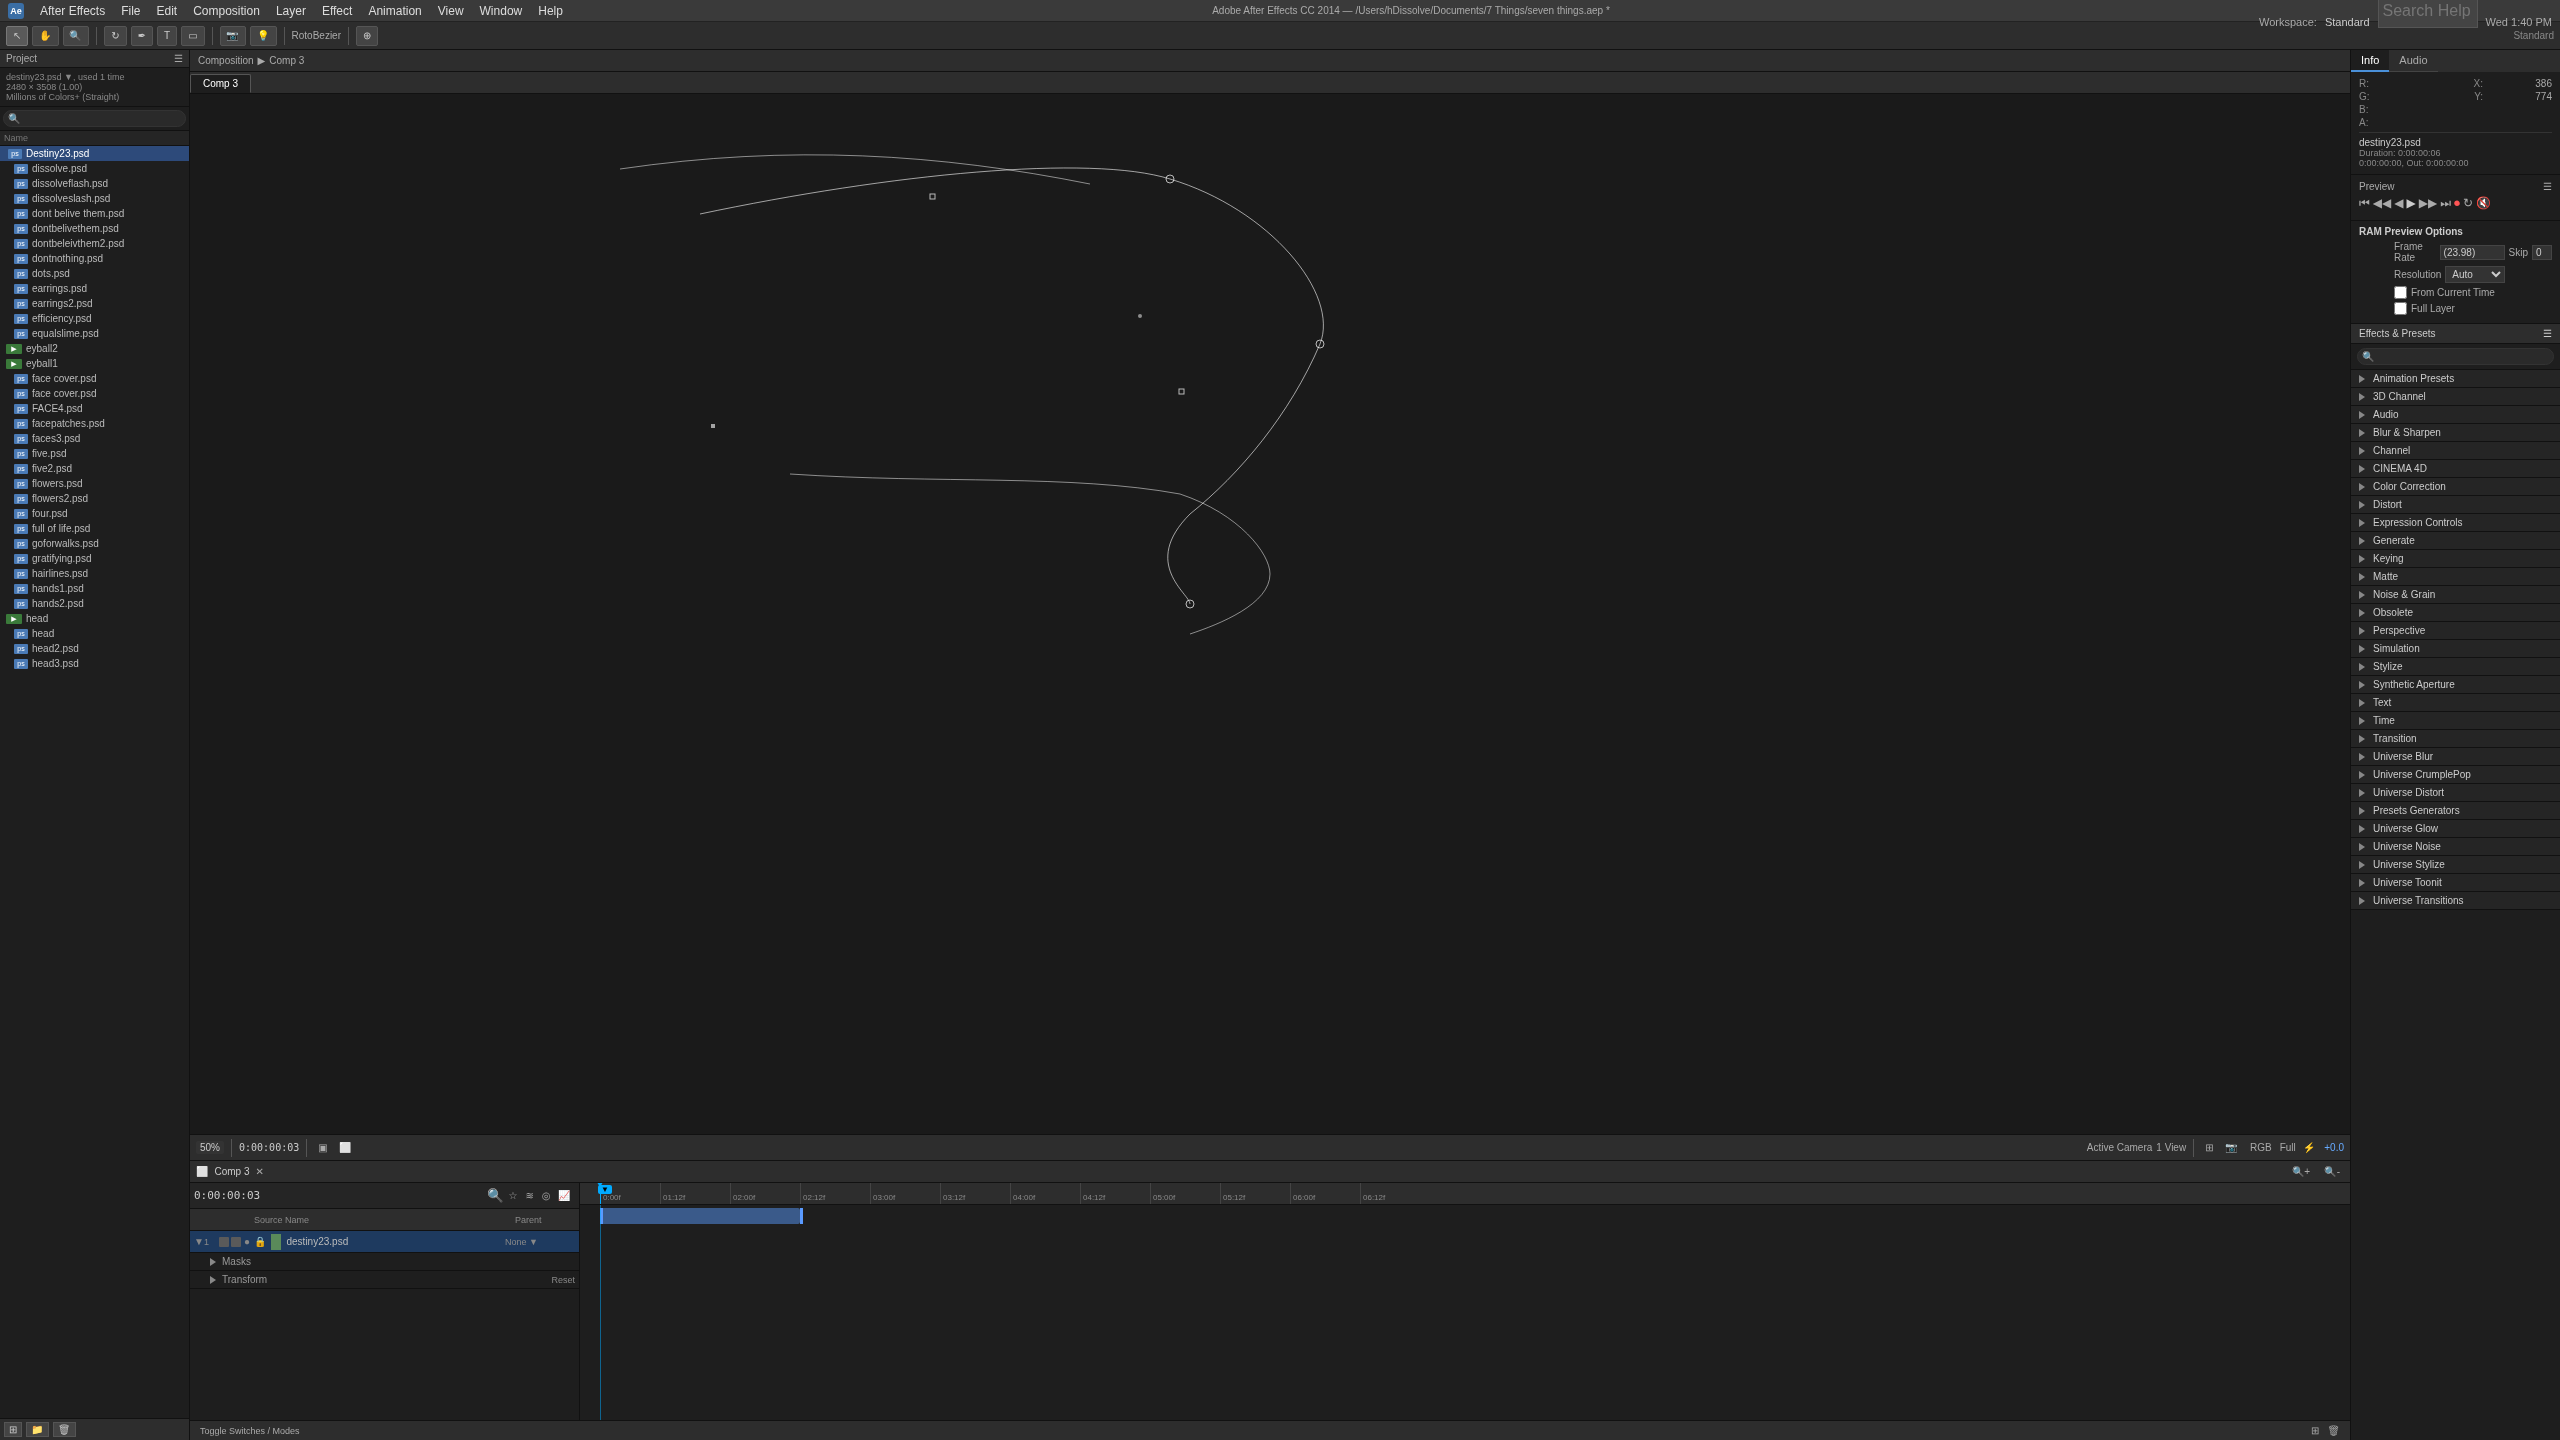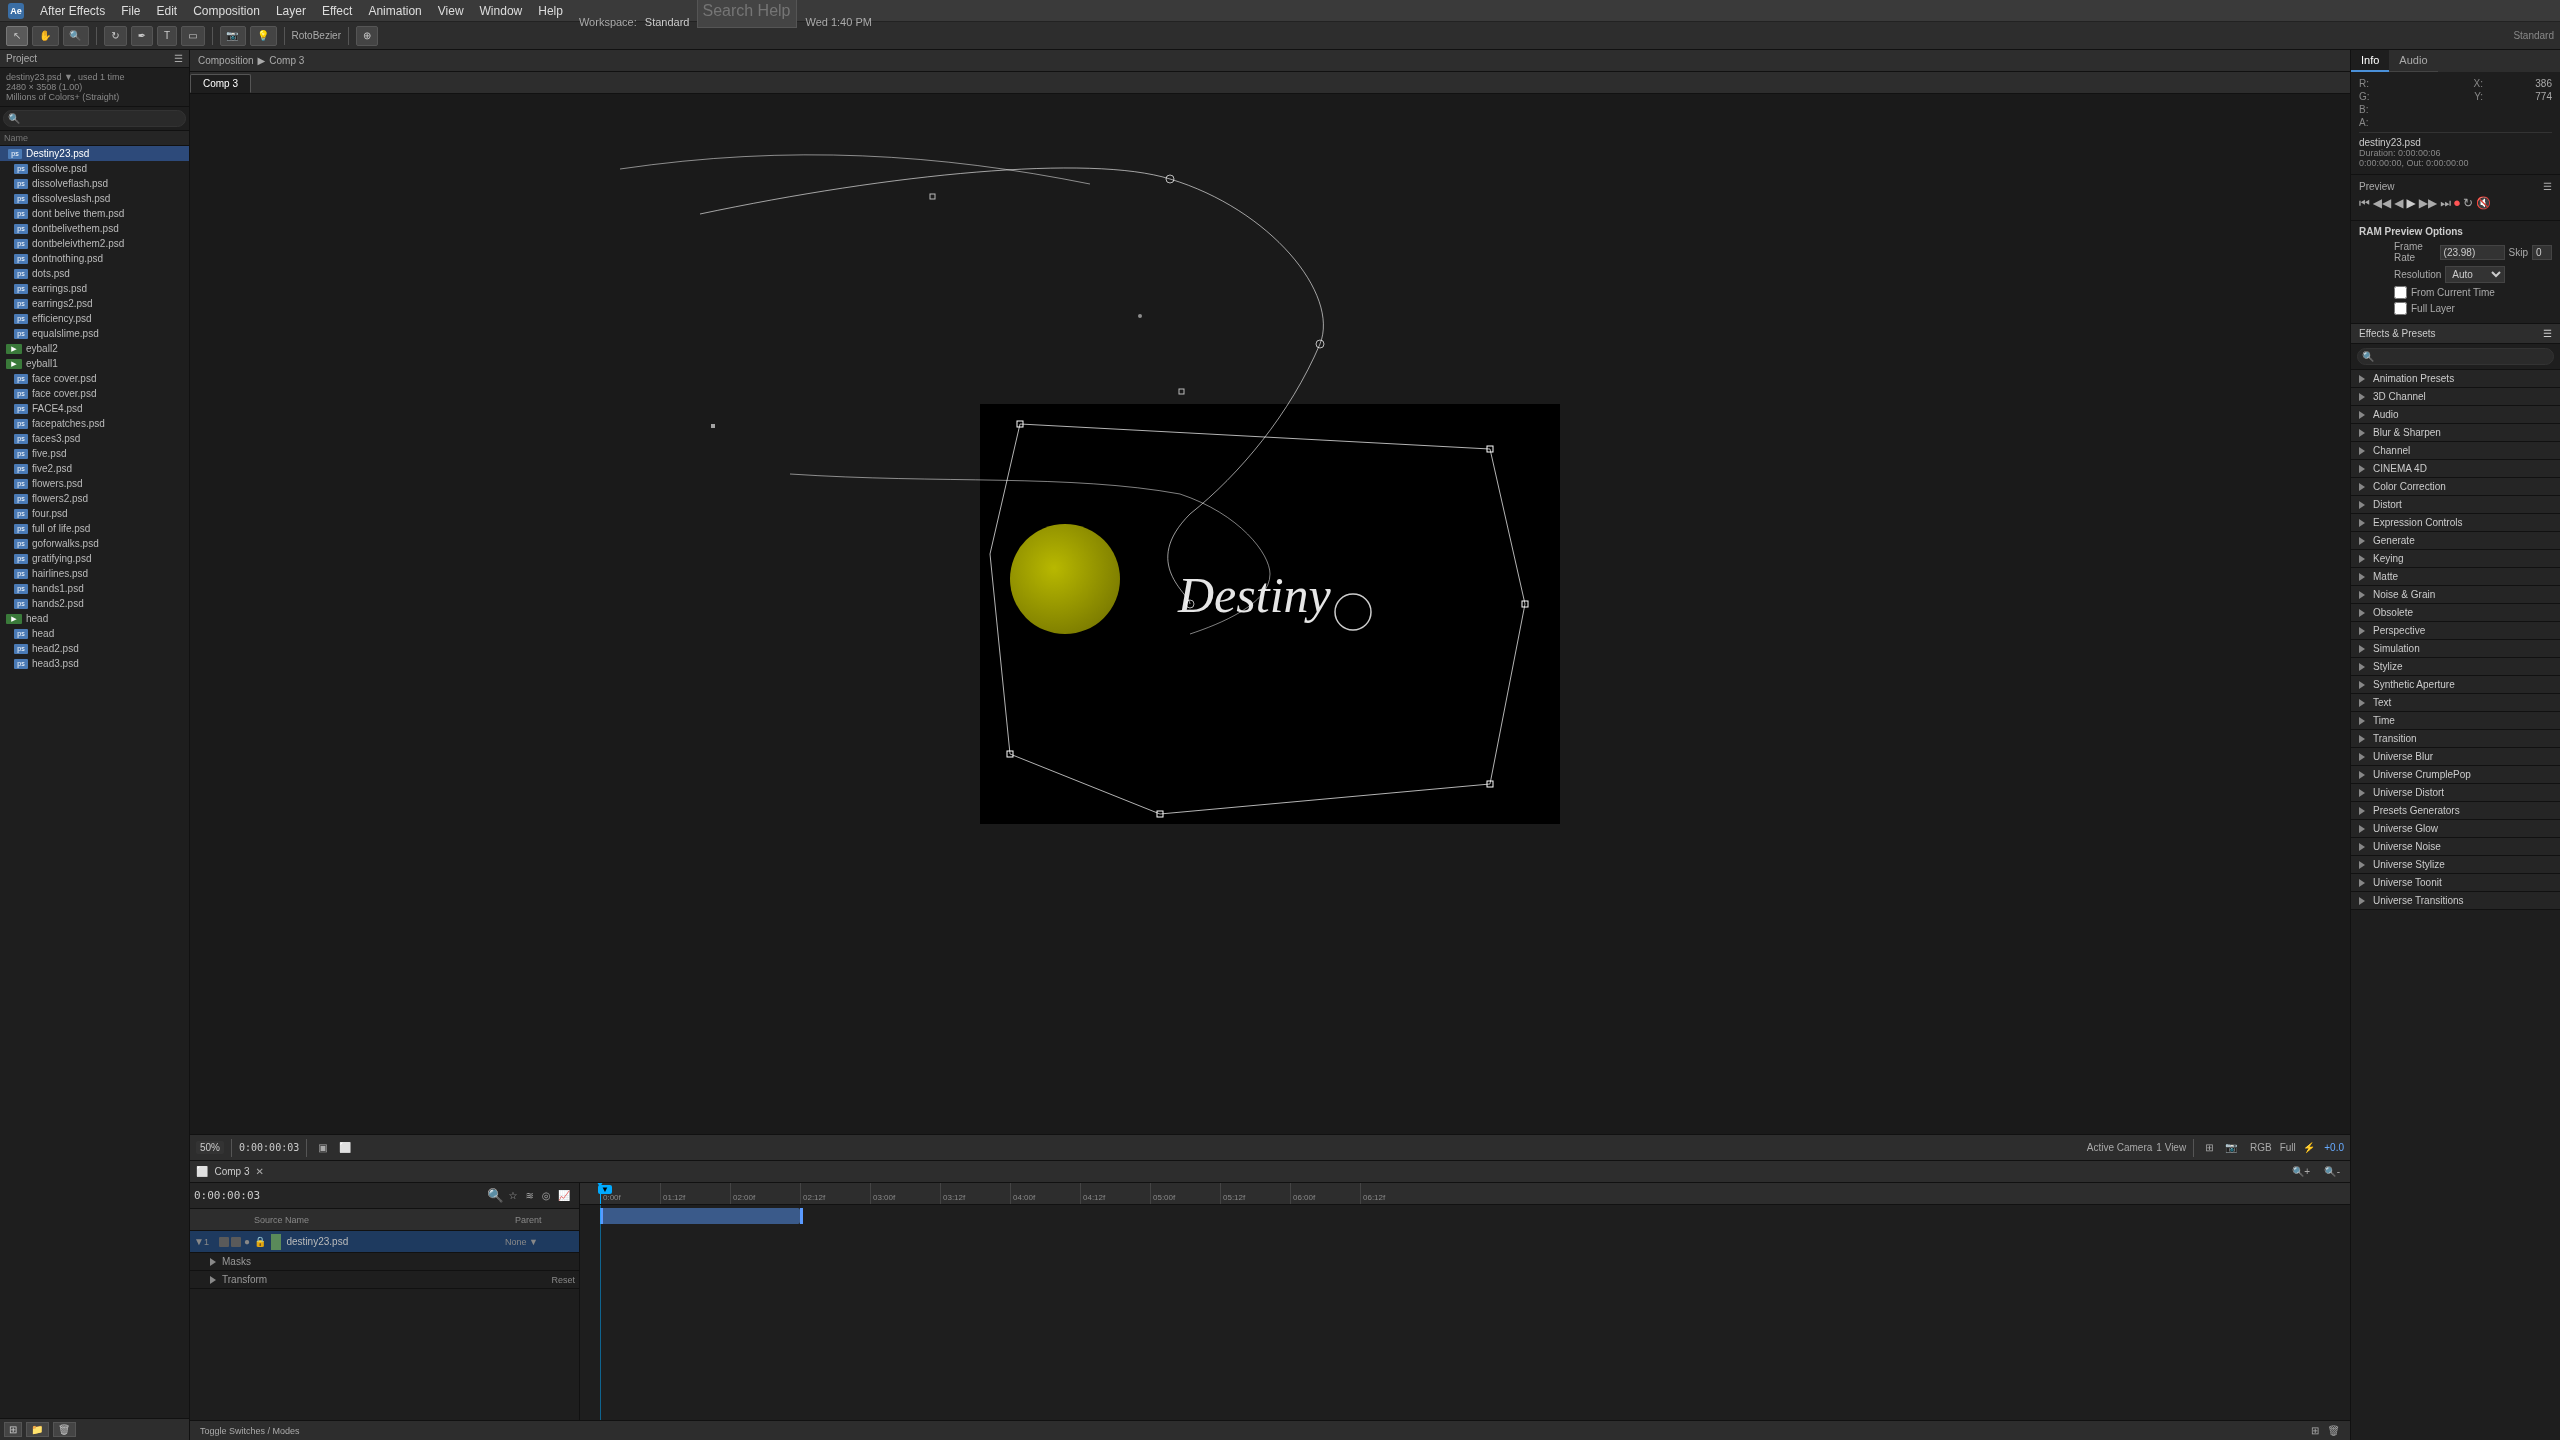--- a/index.html
+++ b/index.html
@@ -112,20 +112,21 @@
   <span class="menu-item">After Effects</span>
   <span class="menu-item">File</span>
   <span class="menu-item">Edit</span>
   <span class="menu-item">Composition</span>
   <span class="menu-item">Layer</span>
   <span class="menu-item">Effect</span>
   <span class="menu-item">Animation</span>
   <span class="menu-item">View</span>
   <span class="menu-item">Window</span>
   <span class="menu-item">Help</span>
+  <div class="title-center" style="font-size:10px;">Adobe After Effects CC 2014 — /Users/hDissolve/Documents/7 Things/seven things.aep *</div>
   <div class="right-section">
     <span>Workspace:</span>
     <span style="color:#ccc;cursor:pointer;">Standard</span>
     <input type="text" style="background: rgb(68, 68, 68); border: 1px solid rgb(85, 85, 85); color: rgb(204, 204, 204); font-size: 16px; padding: 7px 4px; width: 100px;" placeholder="Search Help">
     <span>Wed 1:40 PM</span>
   </div>
 </div>
 
 <div id="toolbar">
 
@@ -327,44 +328,20 @@
       <span>▶</span>
       <span>Comp 3</span>
     </div>
 
     <div id="comp-tabs">
       <div class="comp-tab active">Comp 3</div>
     </div>
 
     <div id="viewer">
 
-      <div id="comp-canvas">
-
-        <div class="yellow-circle"></div>
-
-        <div style="position:absolute;top:45%;left:40%;transform:translate(-20%,-50%);">
-          <svg width="220" height="100" viewBox="0 0 220 100">
-            <text x="10" y="70" font-family="Georgia, serif" font-size="50" fill="white" font-style="italic" font-weight="300" opacity="0.9">Destiny</text>
-
-            <circle cx="185" cy="70" r="18" fill="none" stroke="white" stroke-width="1.5" opacity="0.8"></circle>
-          </svg>
-        </div>
-
-        <svg style="position:absolute;top:0;left:0;width:100%;height:100%;pointer-events:none;" viewBox="0 0 580 420">
-
-          <polygon points="40,20 510,45 545,200 510,380 180,410 30,350 10,150" fill="none" stroke="white" stroke-width="1" opacity="0.7"></polygon>
-
-          <rect x="37" y="17" width="6" height="6" fill="none" stroke="white" stroke-width="1"></rect>
-          <rect x="507" y="42" width="6" height="6" fill="none" stroke="white" stroke-width="1"></rect>
-          <rect x="542" y="197" width="6" height="6" fill="none" stroke="white" stroke-width="1"></rect>
-          <rect x="507" y="377" width="6" height="6" fill="none" stroke="white" stroke-width="1"></rect>
-          <rect x="177" y="407" width="6" height="6" fill="none" stroke="white" stroke-width="1"></rect>
-          <rect x="27" y="347" width="6" height="6" fill="none" stroke="white" stroke-width="1"></rect>
-        </svg>
-      </div>
 
       <svg style="position:absolute;top:0;left:0;width:100%;height:100%;pointer-events:none;">
 
         <path d="M 510 120 C 700 80, 900 60, 980 85 C 1080 115, 1150 200, 1130 250 C 1100 320, 1050 380, 1000 420 C 950 470, 1000 500, 1000 510" fill="none" stroke="white" stroke-width="1" opacity="0.6"></path>
         <path d="M 430 75 C 600 50, 750 60, 900 90" fill="none" stroke="white" stroke-width="1" opacity="0.5"></path>
         <path d="M 600 380 C 750 390, 880 380, 990 400 C 1050 420, 1080 460, 1080 480 C 1080 510, 1030 530, 1000 540" fill="none" stroke="white" stroke-width="1" opacity="0.5"></path>
 
         <circle cx="980" cy="85" r="4" fill="none" stroke="white" stroke-width="1" opacity="0.7"></circle>
         <circle cx="1130" cy="250" r="4" fill="none" stroke="white" stroke-width="1" opacity="0.7"></circle>
         <circle cx="1000" cy="510" r="4" fill="none" stroke="white" stroke-width="1" opacity="0.7"></circle>

